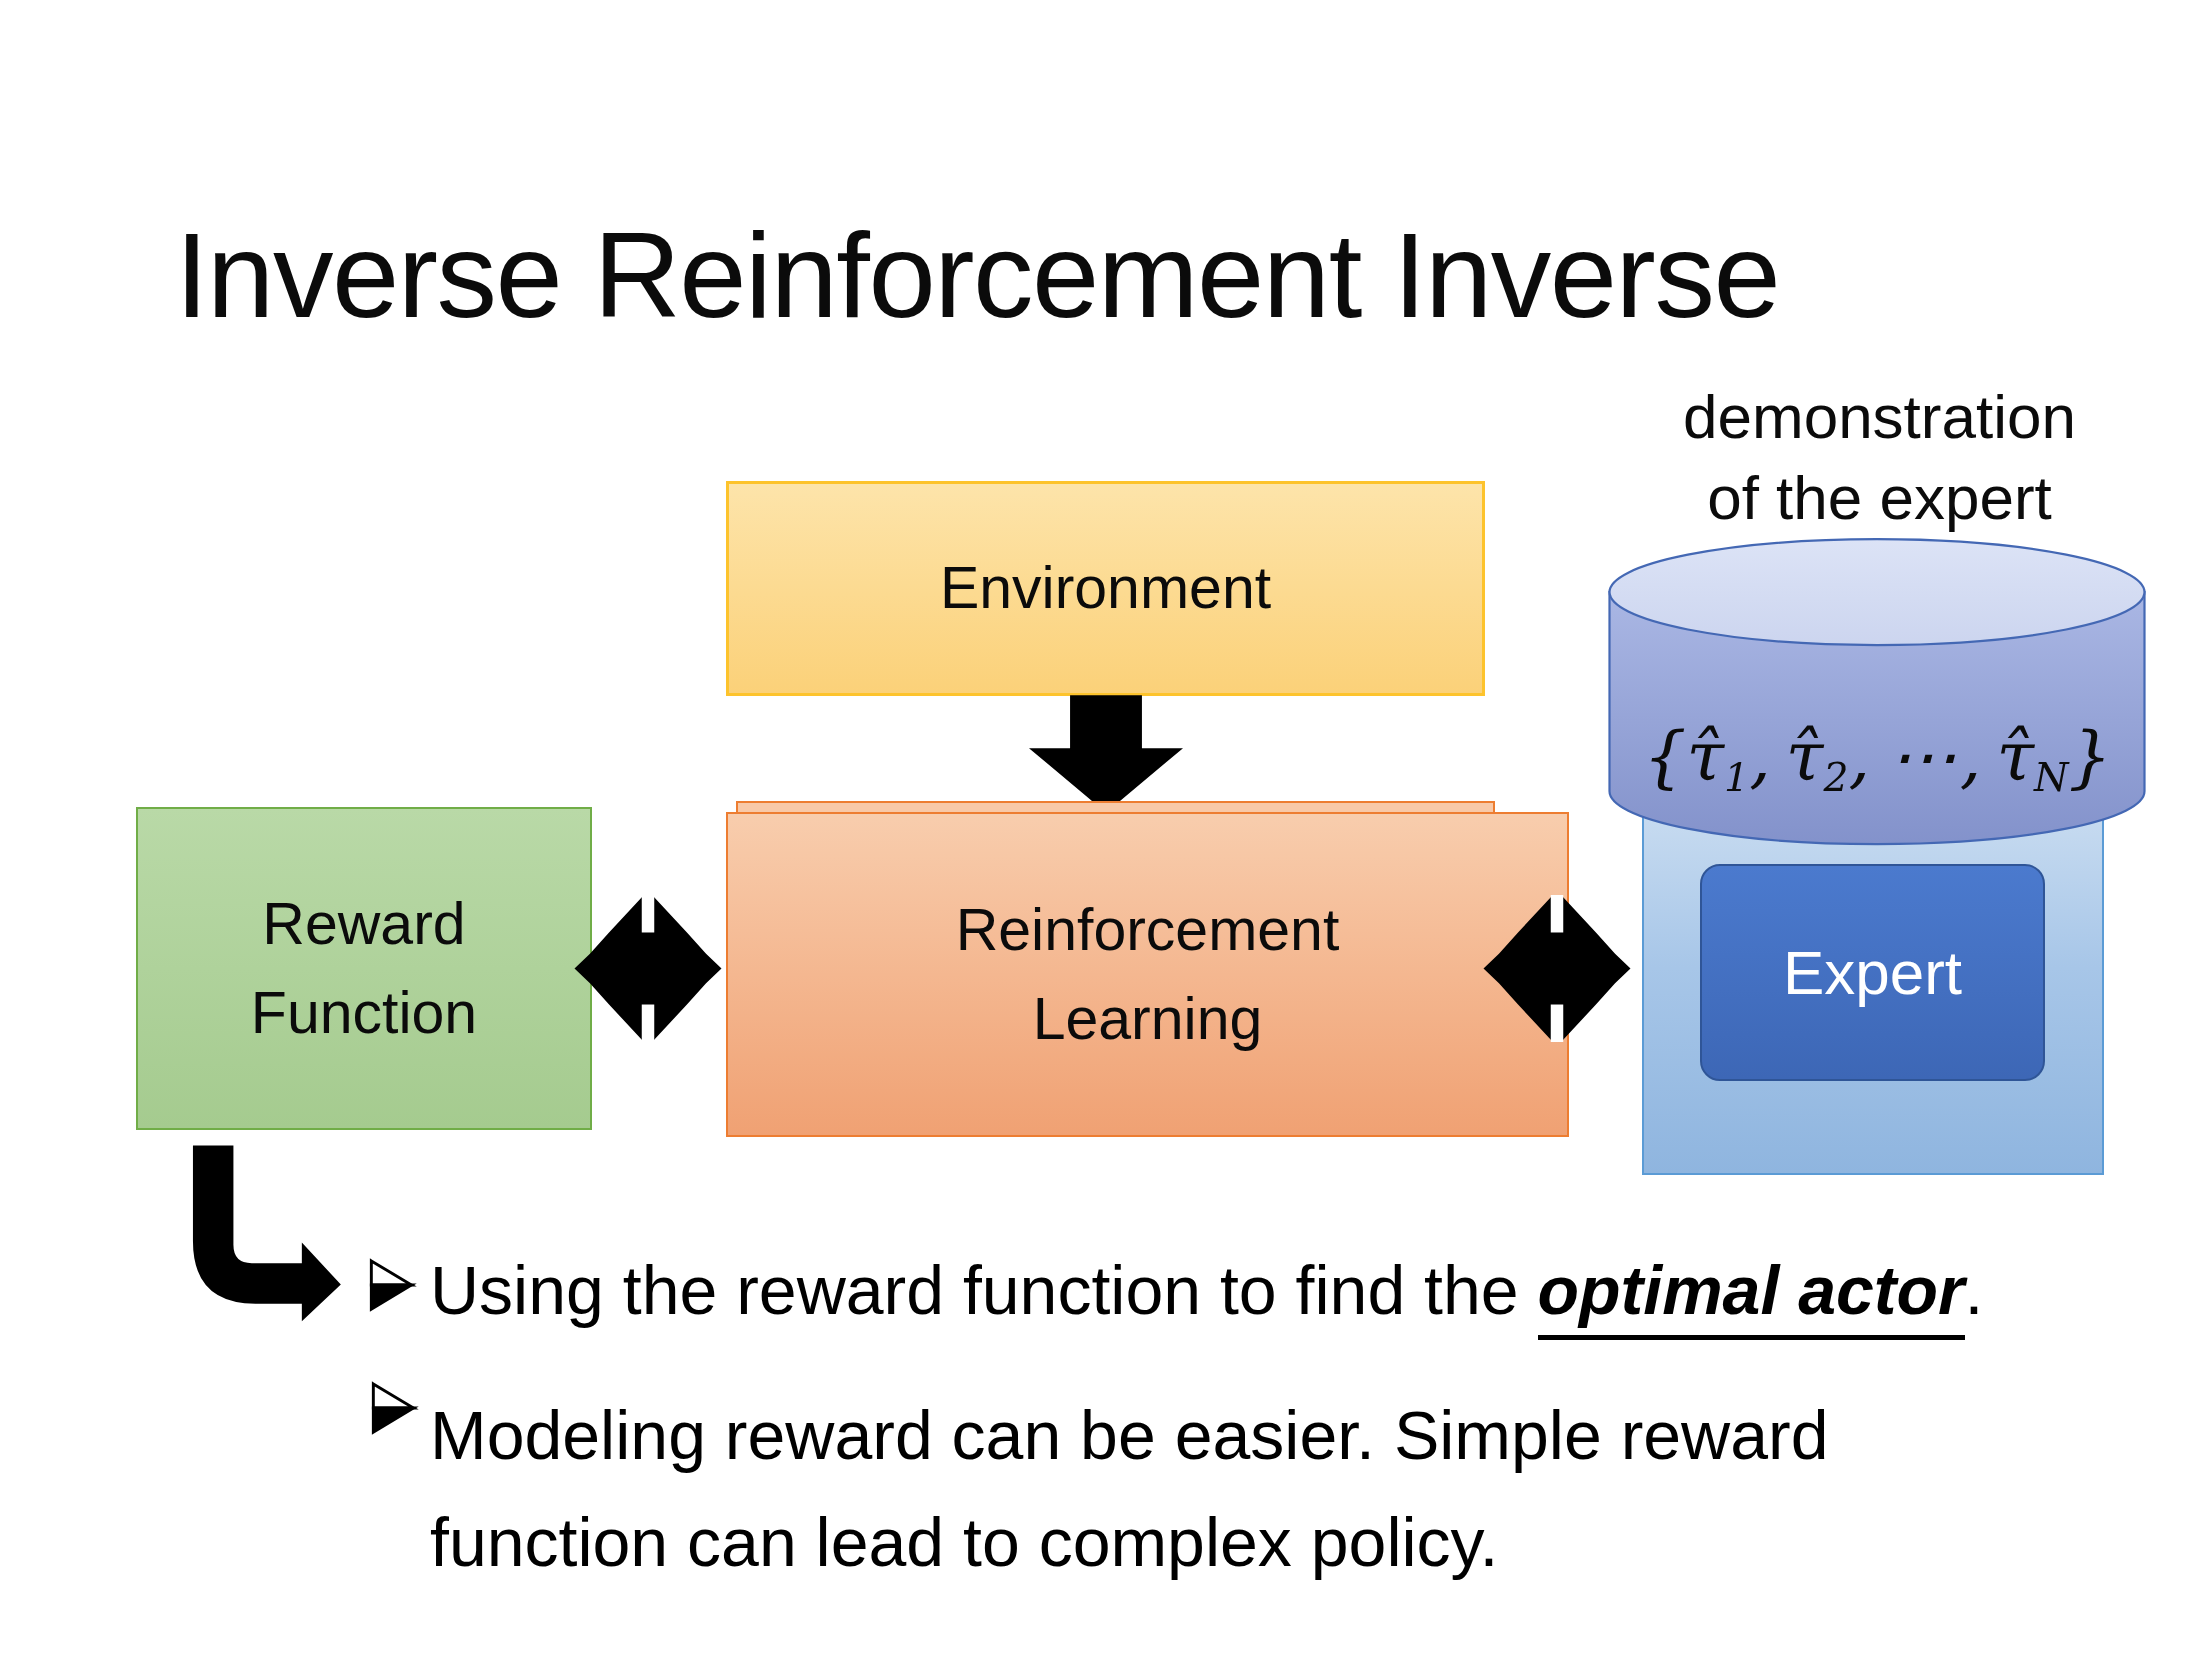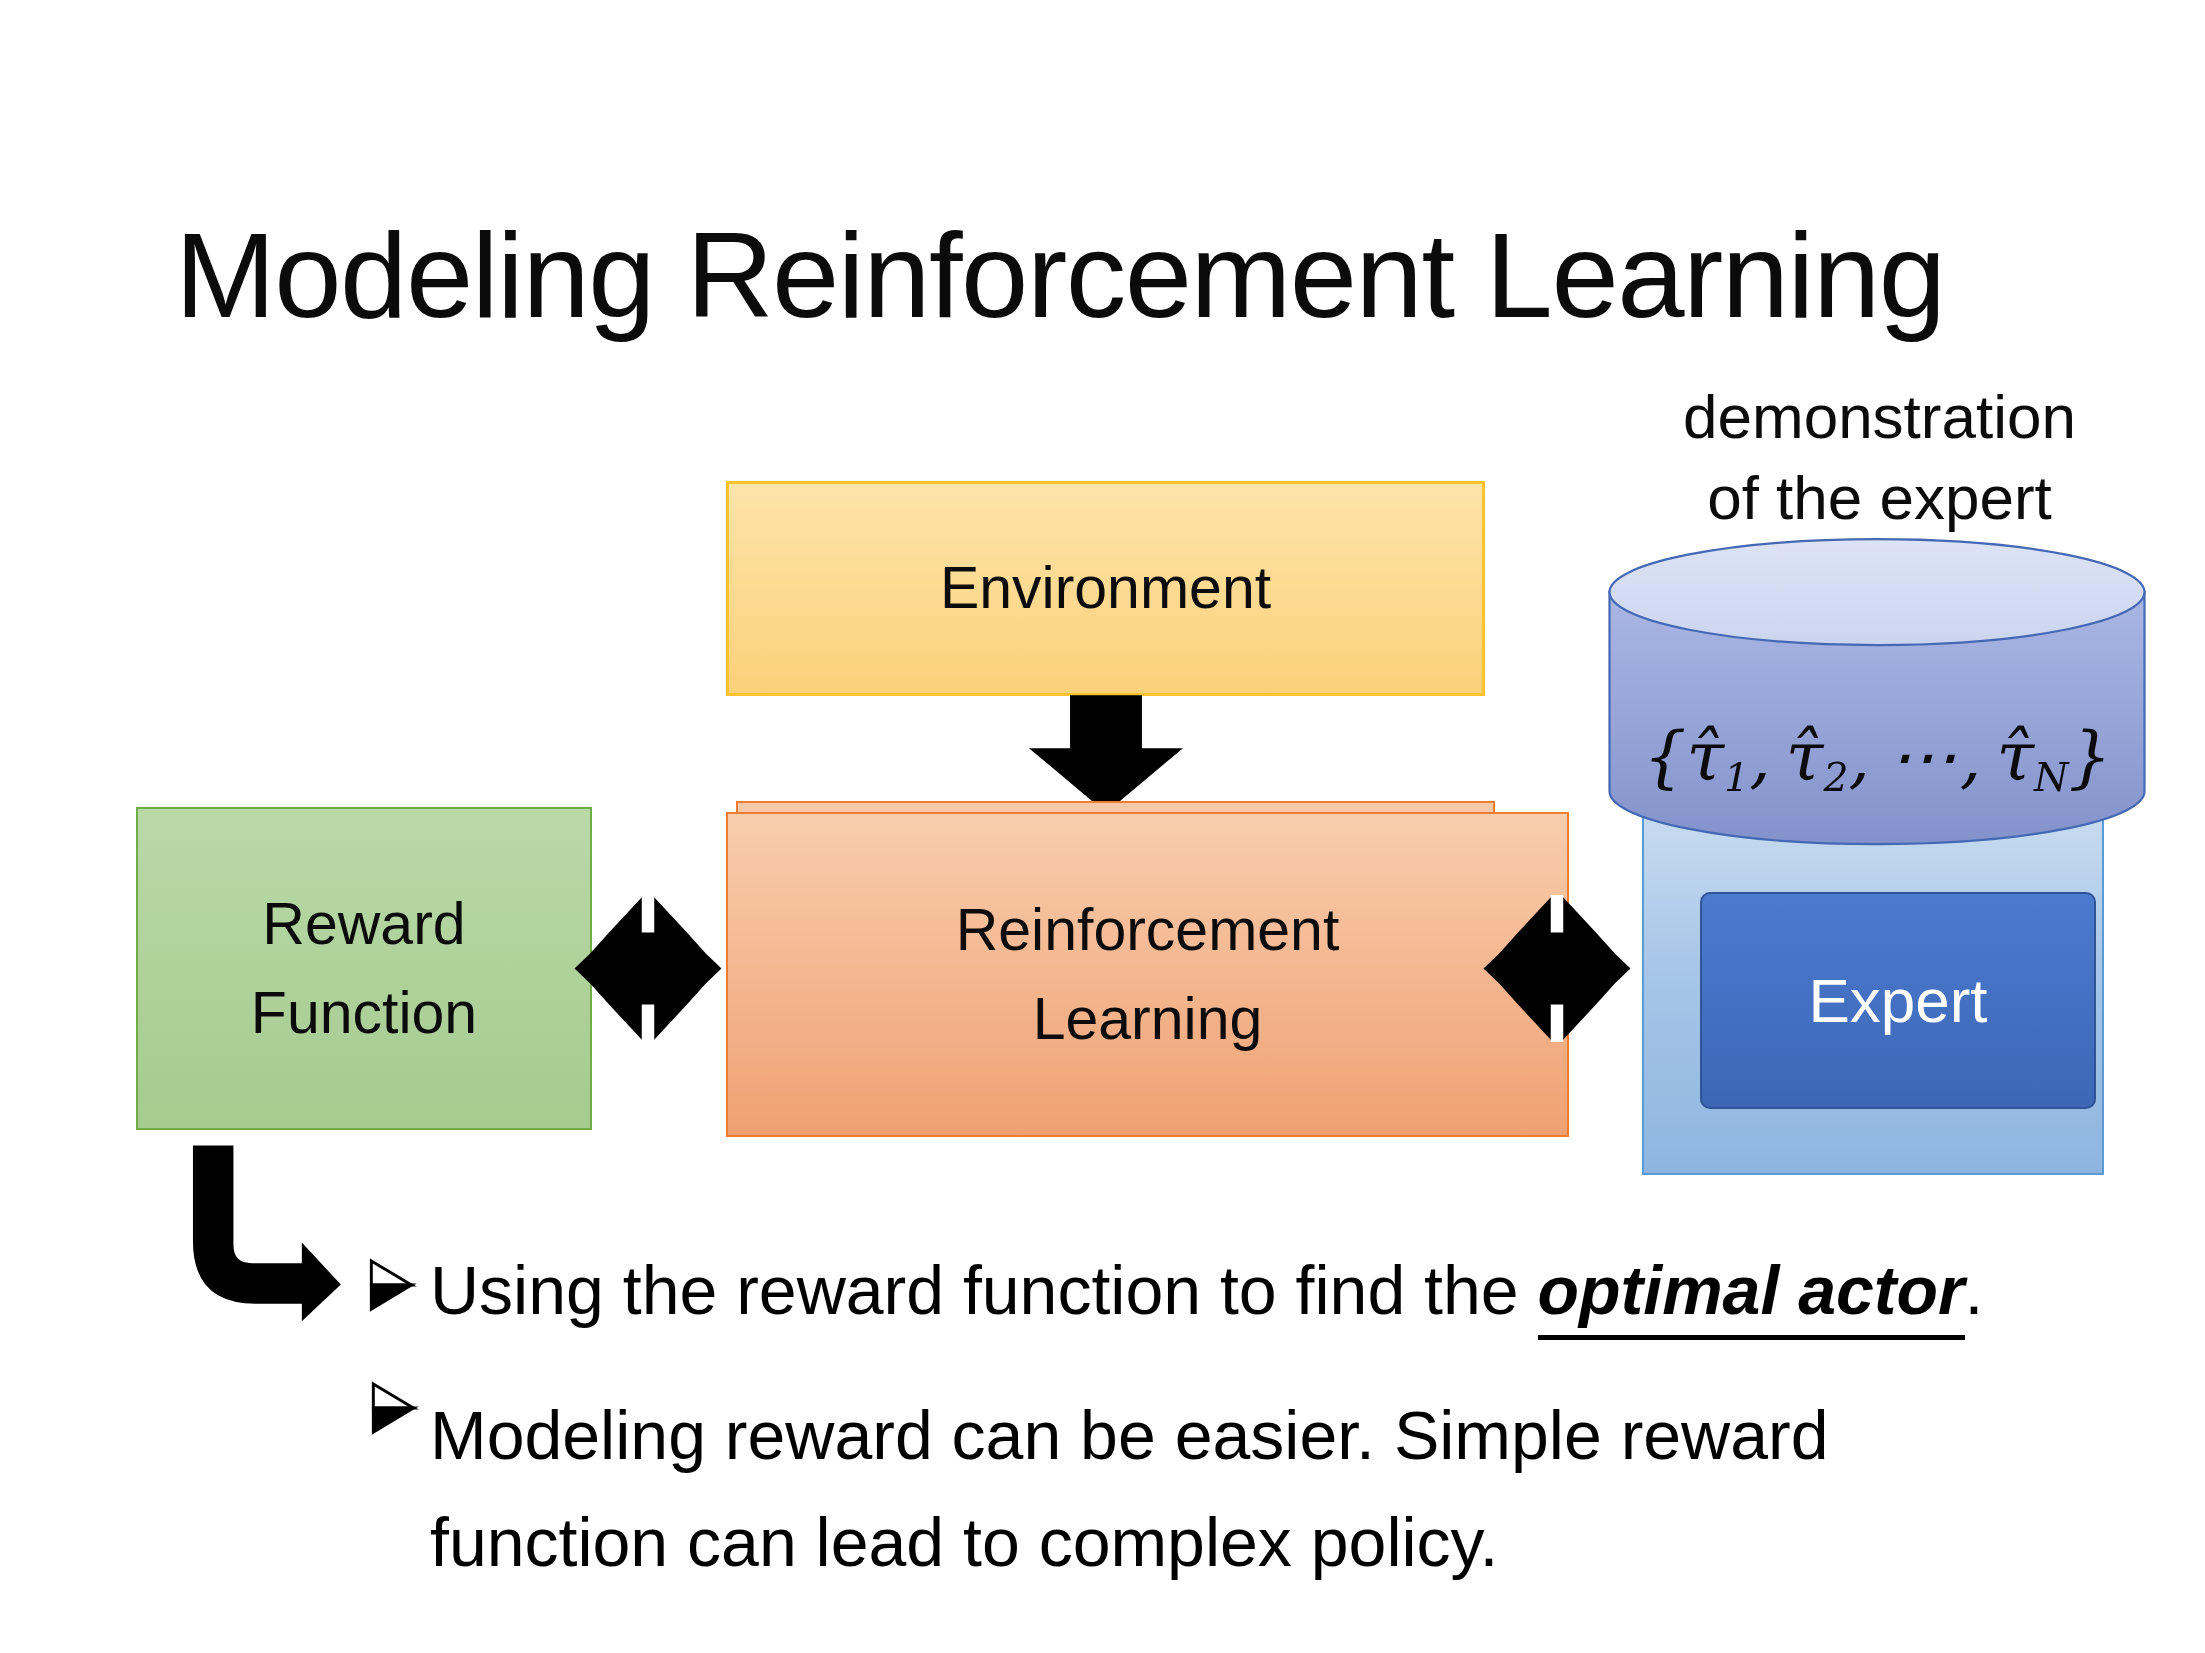--- a/index.html
+++ b/index.html
@@ -19,24 +19,24 @@
     font-size:62px; line-height:1.31; color:#0b0b0b;
   }
 
   
   .expert-container {
     left:1642px; top:798px; width:462px; height:377px;
     background:linear-gradient(180deg,#caddf1 0%, #a7c6e8 45%, #8fb5df 100%);
     border:2.2px solid #5b9bd5;
   }
   .expert-box {
-    left:1700px; top:864px; width:396px; height:217px; border-radius:10px;
+    left:1700px; top:864px; width:345px; height:217px; border-radius:20px;
     background:linear-gradient(180deg,#4b7ace 0%, #3d67b6 100%);
     border:2.9px solid #2f5597;
-    display:flex; align-items:center; justify-content:center;margin-top:28px;
+    display:flex; align-items:center; justify-content:center;
   }
   .expert-box span { color:#ffffff; font-size:62px; }
 
   .cylinder-svg { left:1607px; top:537px; }
 
   .formula {
     left:1609px; top:717px; width:537px; text-align:center;
     font-family:"DejaVu Serif","Liberation Serif",serif; font-style:italic;
     font-size:68px; color:#0b0b0b; white-space:nowrap;
   }
@@ -74,21 +74,21 @@
   .bullet-glyph2 { left:370px; top:1381px; }
   .bullet-text1 { left:430px; top:1250px; font-size:68px; white-space:nowrap; line-height:1.2; }
   .bullet-text2 { left:430px; top:1382px; font-size:68px; width:1661px; line-height:1.57; }
   .emph { font-weight:bold; font-style:italic; border-bottom:5.1px solid #000; padding-bottom:7px; }
 </style>
 </head>
 <body>
 
 <div class="slide">
 
-  <div class="abs title">Modeling Reinforcement Learning</div>
+  <div class="abs title">Inverse Reinforcement Inverse</div>
 
   <div class="abs demo-label">
     <span>demonstration</span><br>
     <span>of the expert</span>
   </div>
 
   <div class="abs expert-container"></div>
 
   <svg class="abs cylinder-svg" width="540" height="316" viewBox="0 0 734 430">
     <defs>

